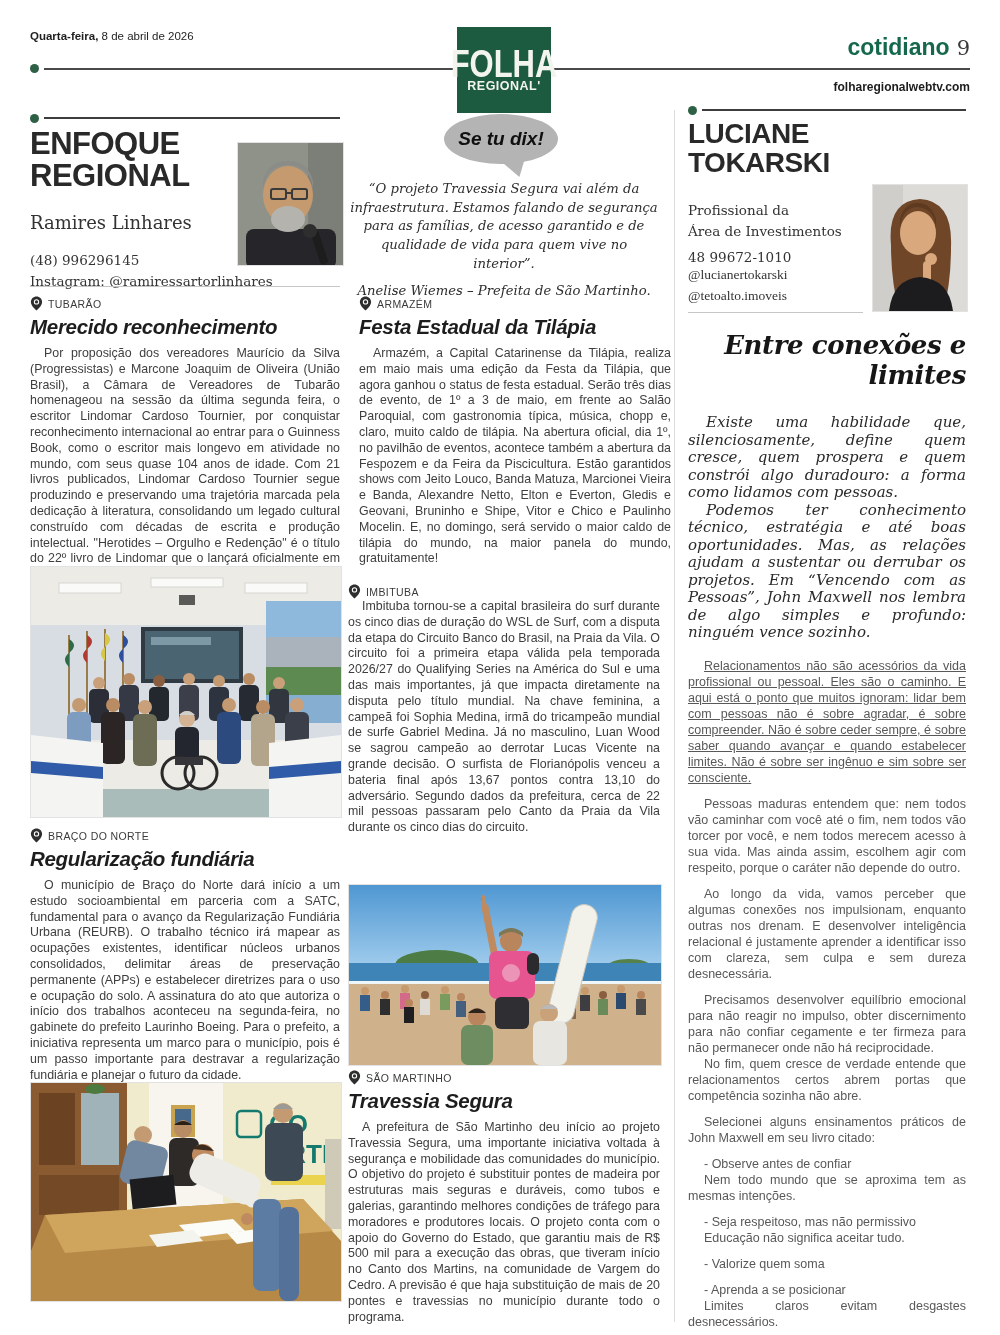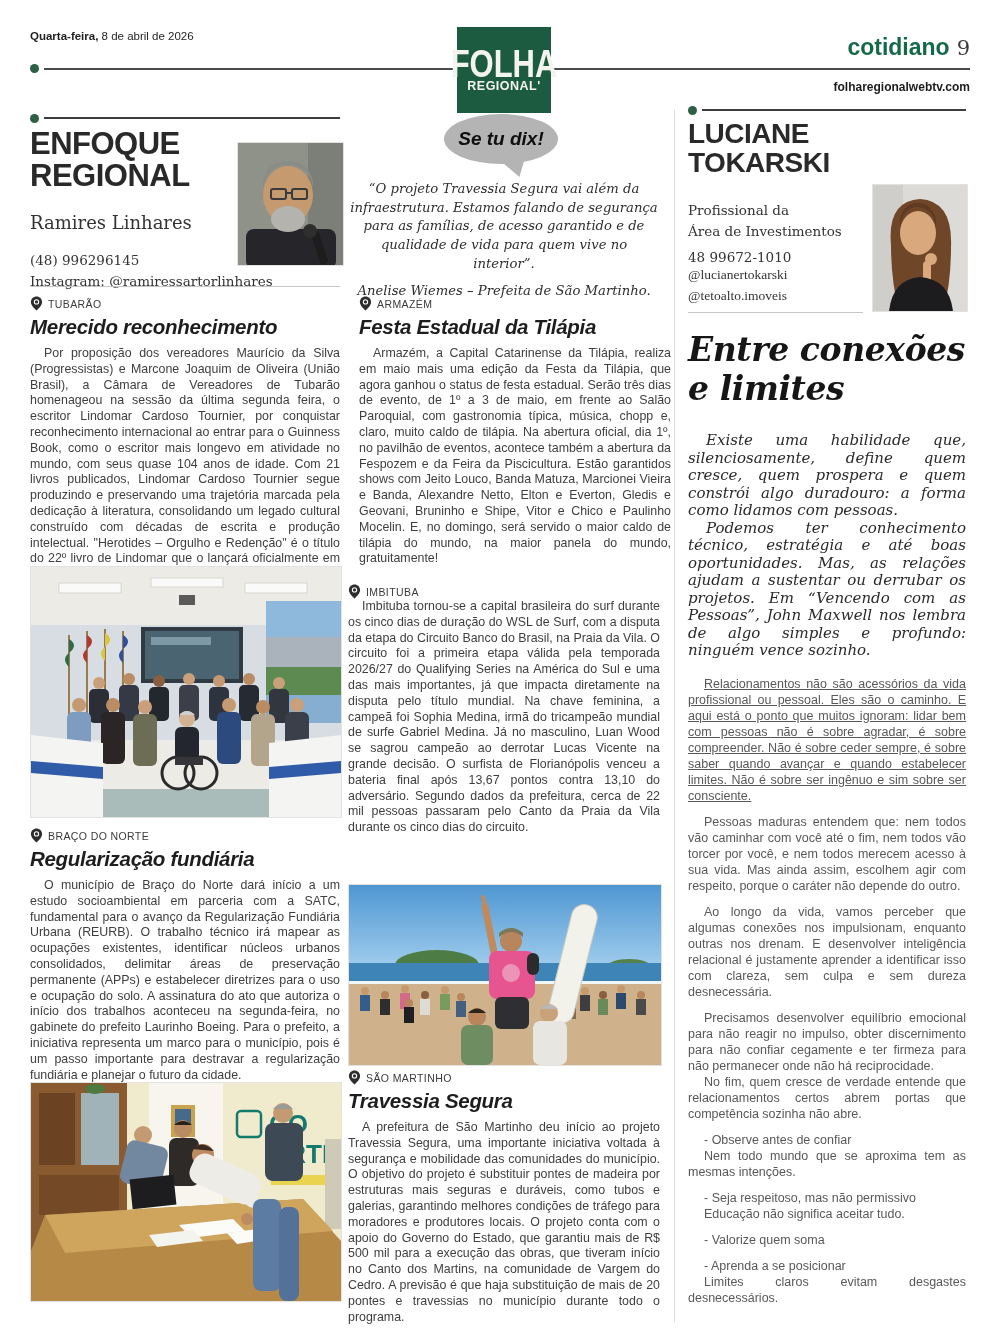--- a/index.html
+++ b/index.html
@@ -40,22 +40,22 @@
   .quote-attr{font-weight:400;margin-top:8px;}
   
   .article{position:absolute;}
   .loc{display:flex;align-items:center;gap:5px;font-size:10.5px;letter-spacing:.4px;color:#3a3a3a;font-weight:500;}
   .pin{width:13px;height:15px;flex:0 0 auto;}
   .art-title{font-size:20.5px;font-weight:800;font-style:italic;color:#1d1d1d;margin:4px 0 7px 0;letter-spacing:-.3px;}
   .art-body{font-size:12.4px;line-height:15.8px;color:#3e3e3e;text-align:justify;text-indent:14px;}
   .vdivider{position:absolute;left:674px;top:110px;width:1px;height:1212px;background:#ddd;}
   
   .colart{position:absolute;left:688px;top:330px;width:278px;}
-  .colart h2{font-family:"DejaVu Serif",serif;font-style:italic;font-weight:700;font-size:33px;
-             color:#161616;text-align:left;margin:0 0 24px 0;letter-spacing:-.4px;}
+  .colart h2{font-family:"DejaVu Serif",serif;font-style:italic;font-weight:700;font-size:26px;
+             color:#161616;text-align:right;margin:0 0 24px 0;letter-spacing:-.4px;}
   .colart p{margin:0;}
   .ca-intro p{font-family:"DejaVu Serif",serif;font-style:italic;font-size:15px;line-height:17.5px;
               color:#2a2a2a;text-align:justify;text-indent:18px;}
   .ca-body p{font-size:12.5px;line-height:16px;color:#585858;text-align:justify;text-indent:16px;}
   .gap{margin-top:10px !important;}
   .gap-lg{margin-top:16px !important;text-decoration:underline;}
 </style>
 </head>
 <body>
 
@@ -401,20 +401,21 @@
     <div class="ca-intro">
       <p>Existe uma habilidade que, silenciosamente, define quem cresce, quem prospera e quem constrói algo duradouro: a forma como lidamos com pessoas.</p>
       <p>Podemos ter conhecimento técnico, estratégia e até boas oportunidades. Mas, as relações ajudam a sustentar ou derrubar os projetos. Em “Vencendo com as Pessoas”, John Maxwell nos lembra de algo simples e profundo: ninguém vence sozinho.</p>
     </div>
     <div class="ca-body">
       <p class="gap-lg">Relacionamentos não são acessórios da vida profissional ou pessoal. Eles são o caminho. E aqui está o ponto que muitos ignoram: lidar bem com pessoas não é sobre agradar, é sobre compreender. Não é sobre ceder sempre, é sobre saber quando avançar e quando estabelecer limites. Não é sobre ser ingênuo e sim sobre ser consciente.</p>
       <p class="gap">Pessoas maduras entendem que: nem todos vão caminhar com você até o fim, nem todos vão torcer por você, e nem todos merecem acesso à sua vida. Mas ainda assim, escolhem agir com respeito, porque o caráter não depende do outro.</p>
       <p class="gap">Ao longo da vida, vamos perceber que algumas conexões nos impulsionam, enquanto outras nos drenam. E desenvolver inteligência relacional é justamente aprender a identificar isso com clareza, sem culpa e sem dureza desnecessária.</p>
       <p class="gap">Precisamos desenvolver equilíbrio emocional para não reagir no impulso, obter discernimento para não confiar cegamente e ter firmeza para não permanecer onde não há reciprocidade.</p>
       <p>No fim, quem cresce de verdade entende que relacionamentos certos abrem portas que competência sozinha não abre.</p>
+      <p class="gap">Selecionei alguns ensinamentos práticos de John Maxwell em seu livro citado:</p>
       <p class="gap">- Observe antes de confiar</p>
       <p>Nem todo mundo que se aproxima tem as mesmas intenções.</p>
       <p class="gap">- Seja respeitoso, mas não permissivo</p>
       <p>Educação não significa aceitar tudo.</p>
       <p class="gap">- Valorize quem soma</p>
       <p class="gap">- Aprenda a se posicionar</p>
       <p>Limites claros evitam desgastes desnecessários.</p>
 
     </div>
   </div>

